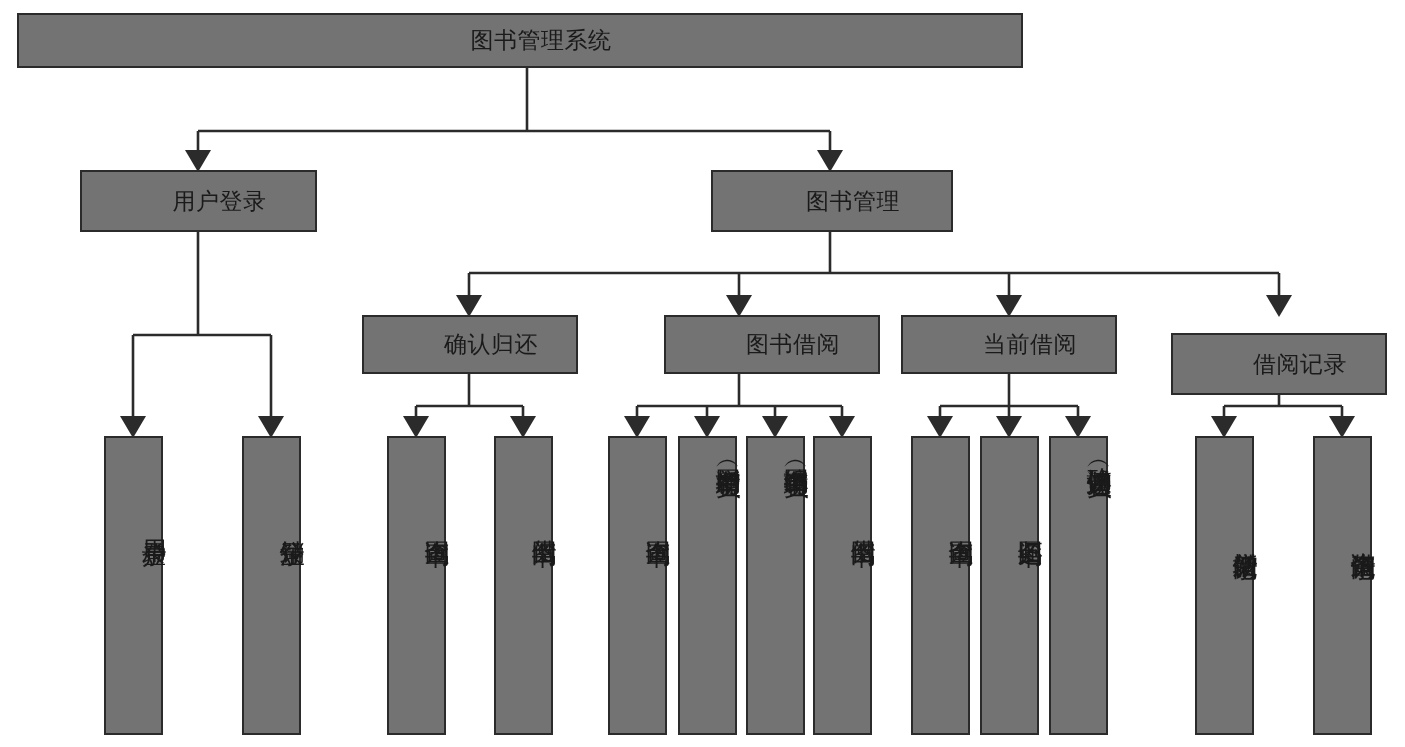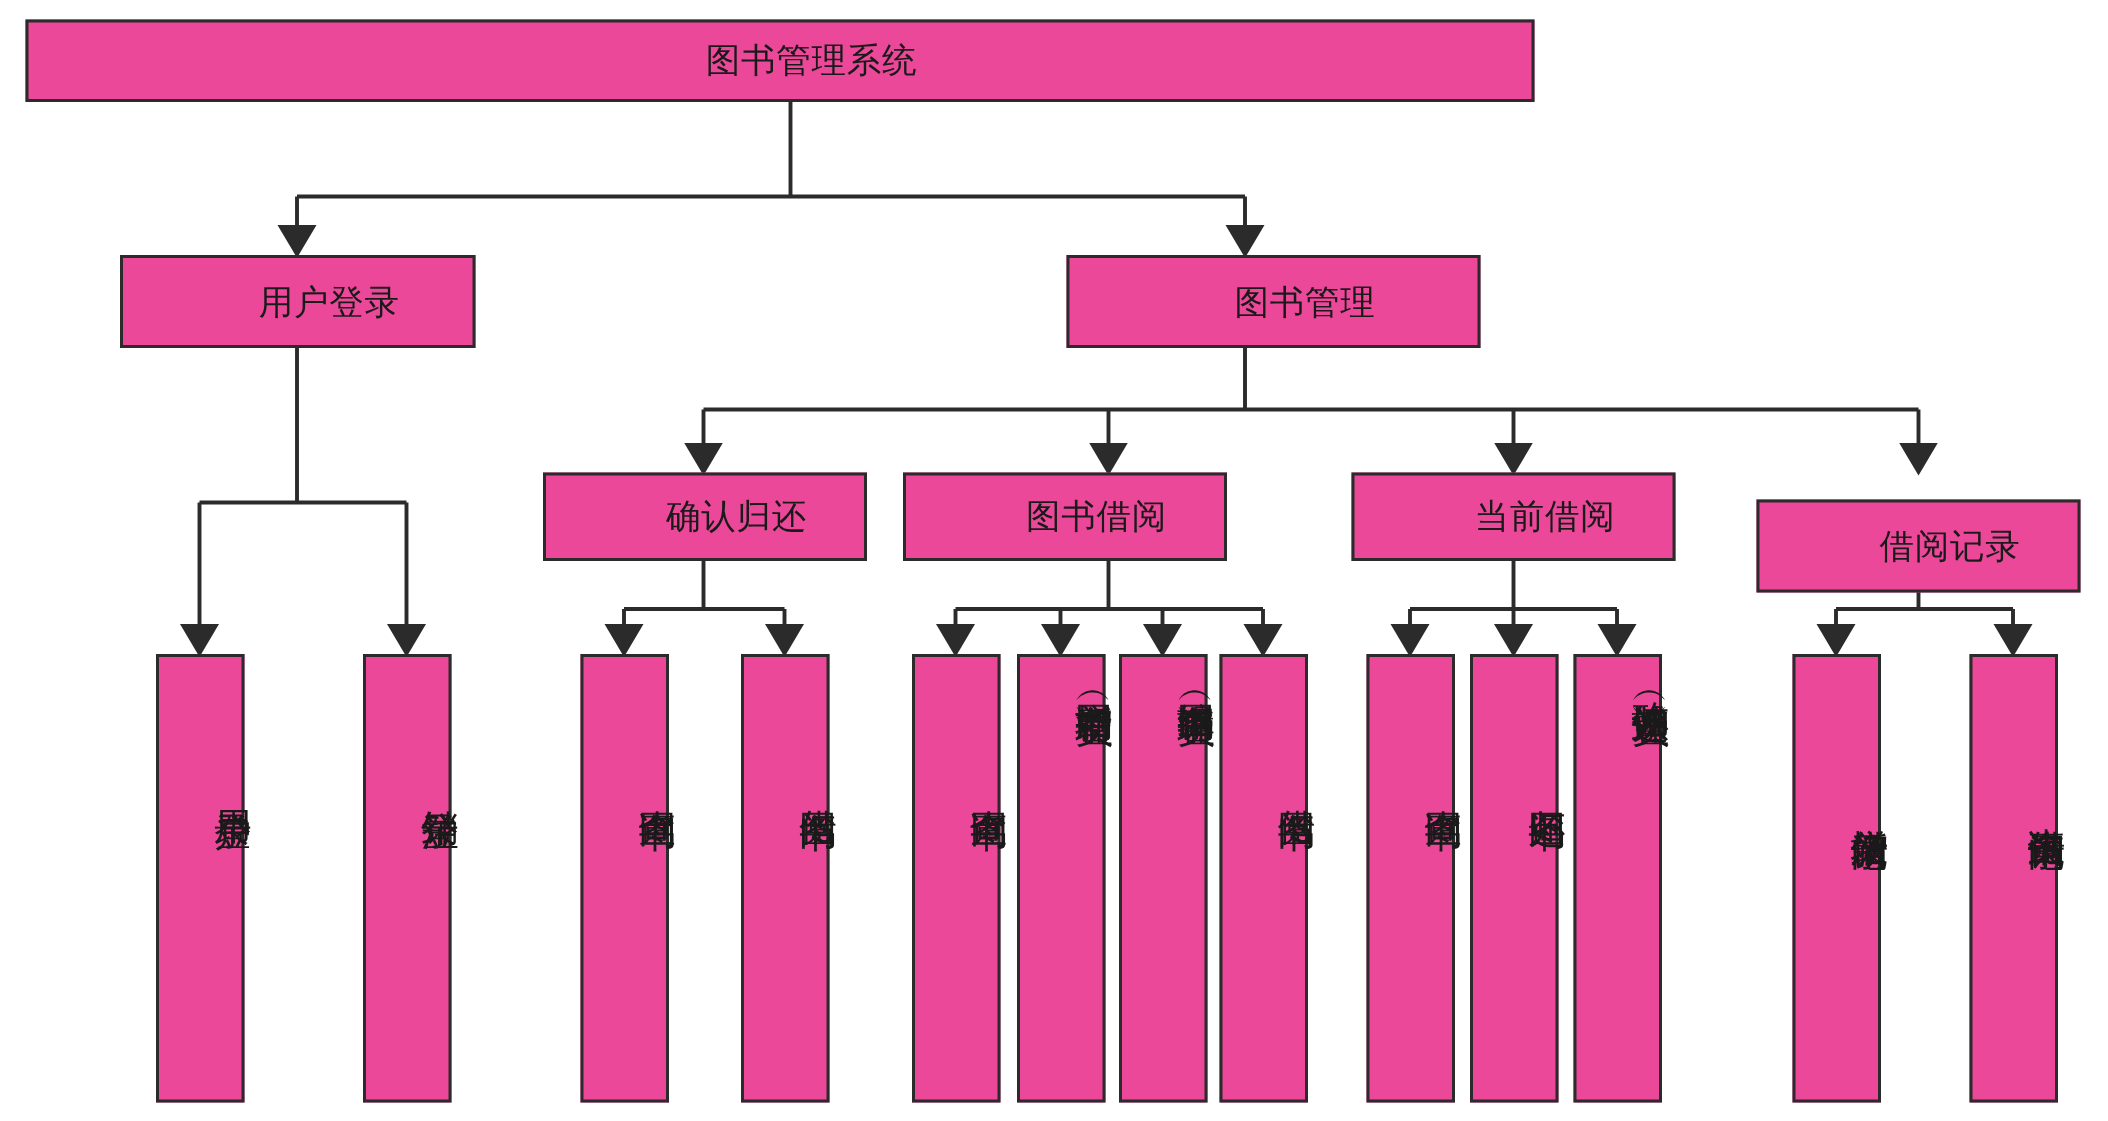--- a/index.html
+++ b/index.html
@@ -19,21 +19,21 @@
     position: absolute;
     left: 0;
     top: 0;
     width: 1405px;
     height: 747px;
   }
   .node {
     position: absolute;
     box-sizing: border-box;
     border: 2.5px solid #2b2b2b;
-    background: #ec4899;
+    background: #737373;
     display: flex;
     align-items: center;
     justify-content: center;
     color: #1a1a1a;
     z-index: 2;
     padding-left: 42px;
   }
   .node .lbl {
     display: block;
     line-height: 1.16;
@@ -134,28 +134,28 @@
     </g>
   </svg>
 
   <div class="node root h" style="left:17px; top:13px; width:1006px; height:55px;">
     <span class="lbl">图书管理系统</span>
   </div>
 
   <div class="node h" style="left:80px; top:170px; width:237px; height:62px;">
     <span class="lbl">用户登录</span>
   </div>
-  <div class="node h" style="left:711px; top:170px; width:276px; height:62px;">
+  <div class="node h" style="left:711px; top:170px; width:242px; height:62px;">
     <span class="lbl">图书管理</span>
   </div>
 
   <div class="node h" style="left:362px; top:315px; width:216px; height:59px;">
     <span class="lbl">确认归还</span>
   </div>
-  <div class="node h" style="left:602px; top:315px; width:216px; height:59px;">
+  <div class="node h" style="left:664px; top:315px; width:216px; height:59px;">
     <span class="lbl">图书借阅</span>
   </div>
   <div class="node h" style="left:901px; top:315px; width:216px; height:59px;">
     <span class="lbl">当前借阅</span>
   </div>
   <div class="node h" style="left:1171px; top:333px; width:216px; height:62px;">
     <span class="lbl">借阅记录</span>
   </div>
 
   <div class="node v mid" style="left:104px; top:436px; width:59px; height:299px;">

